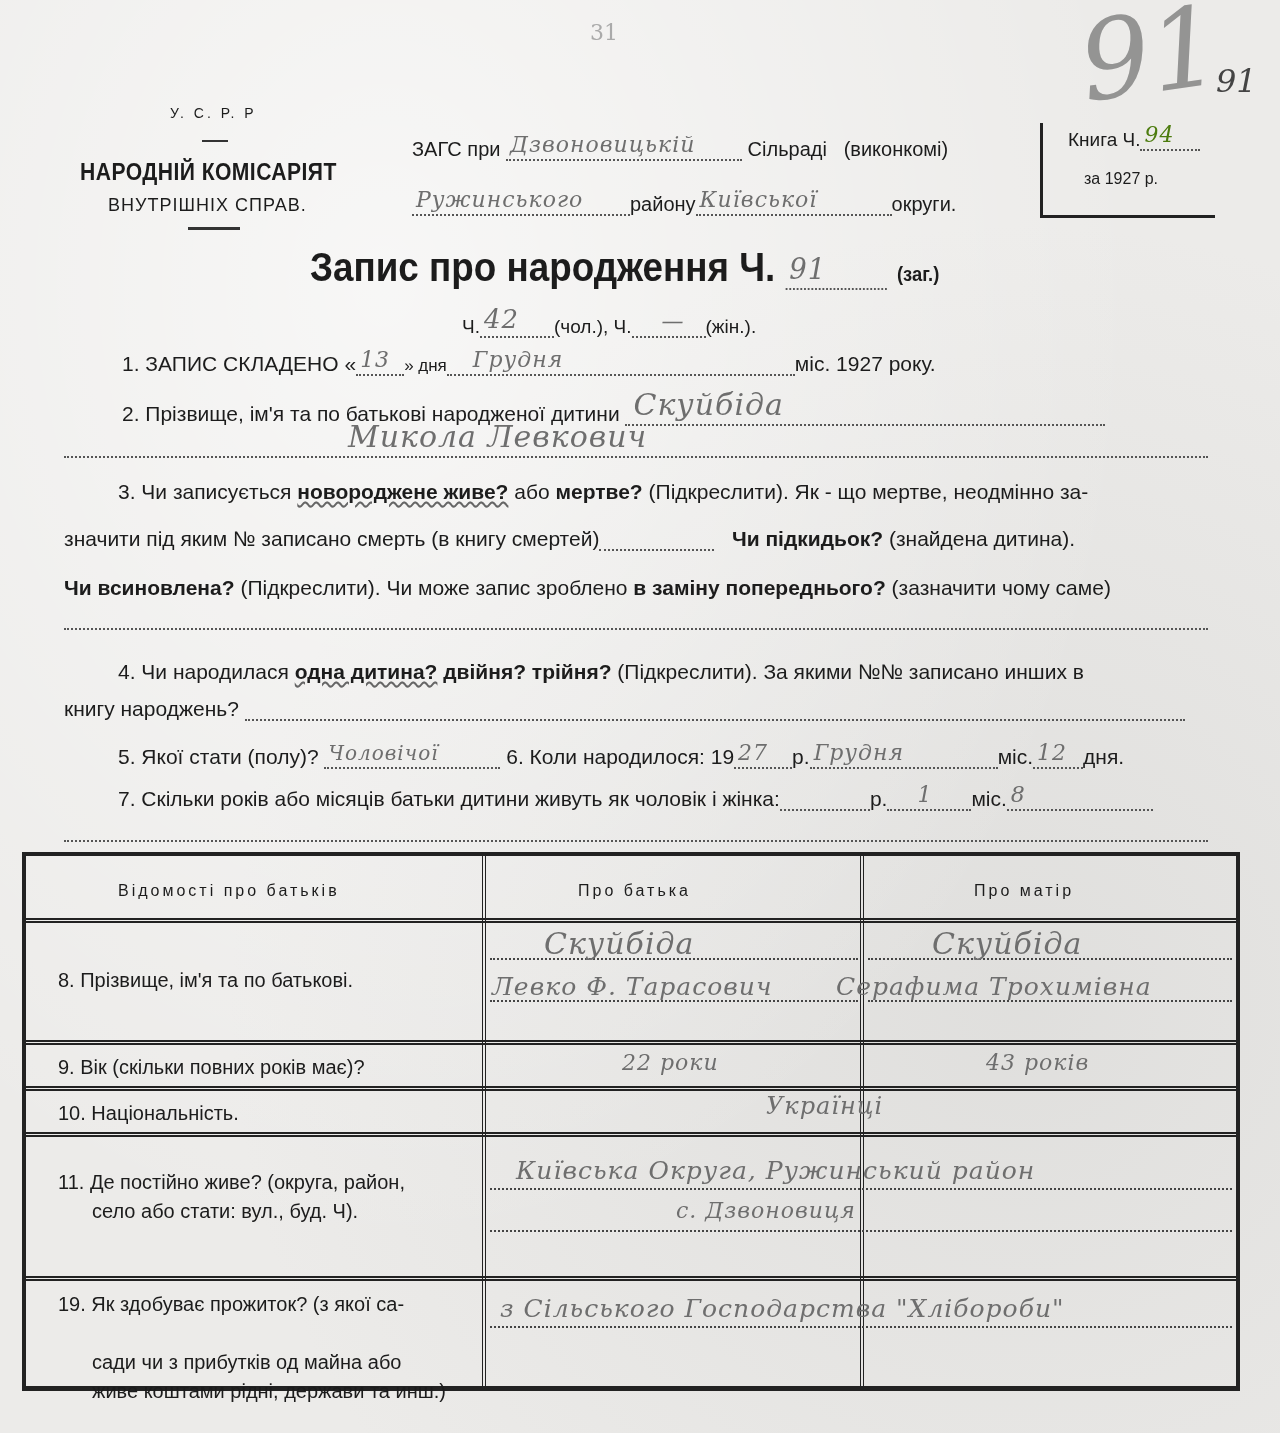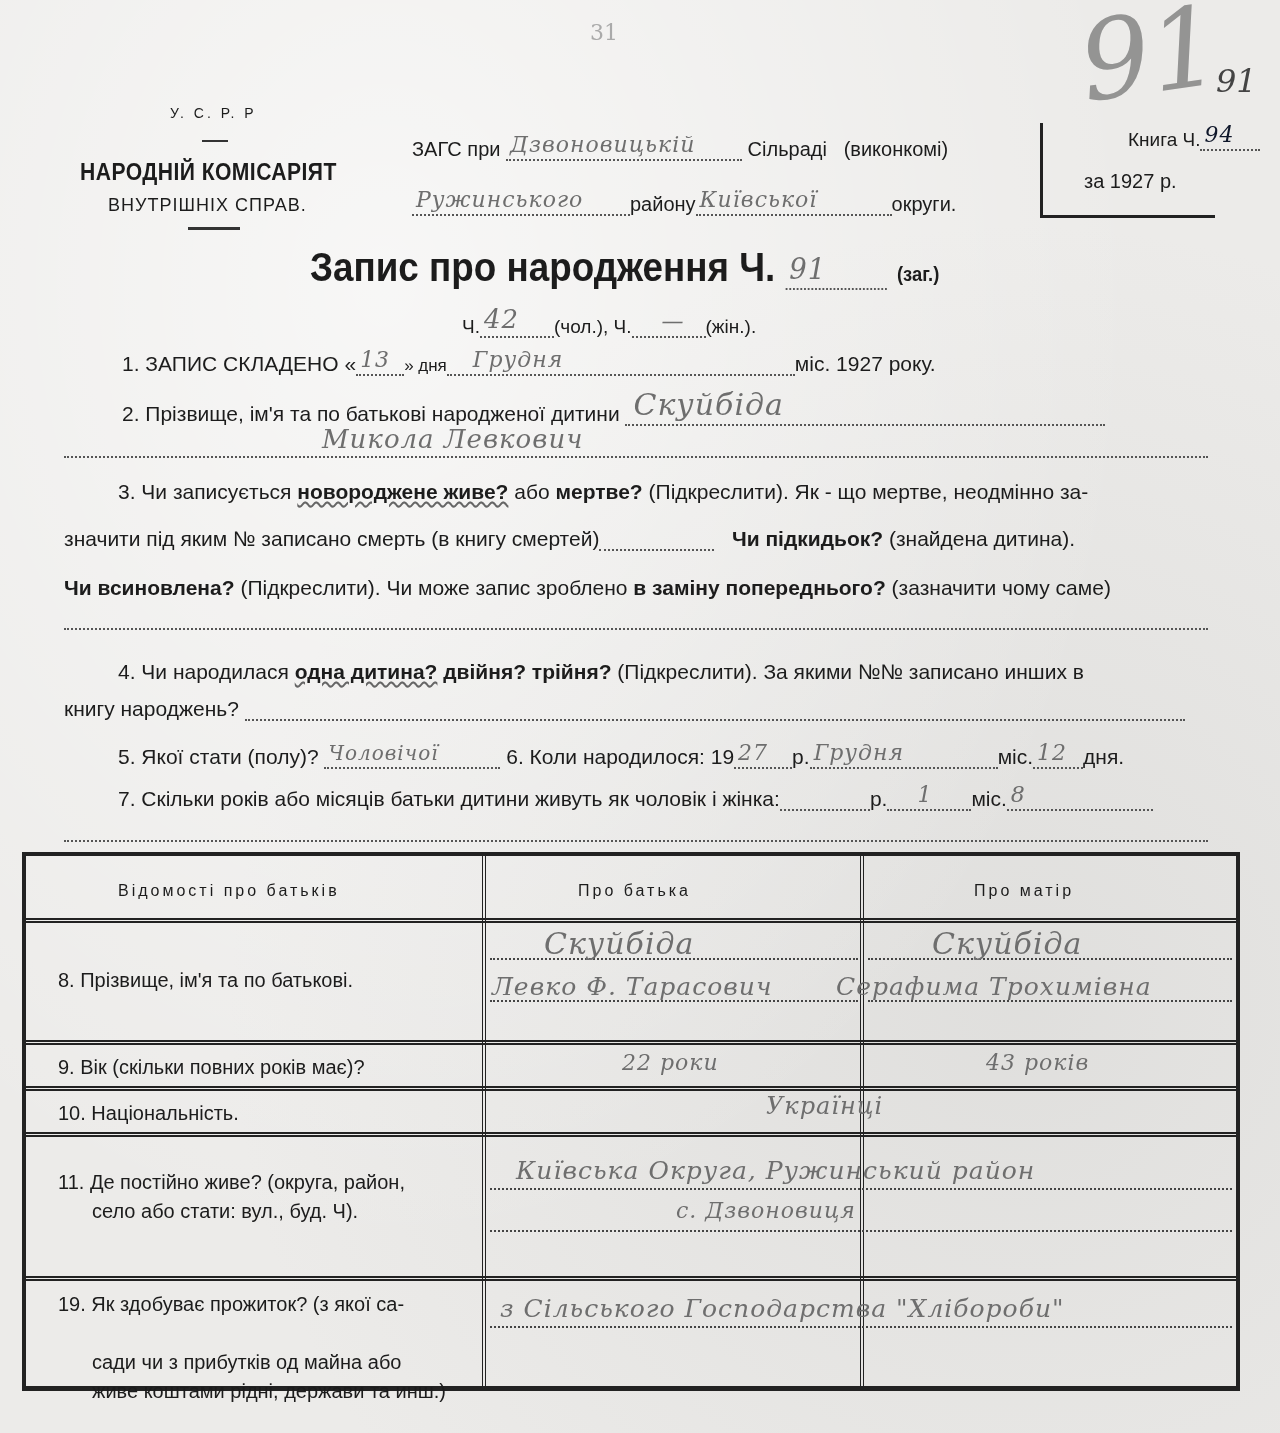--- a/index.html
+++ b/index.html
@@ -32,22 +32,22 @@
   #hdr-dash2 { left:188px; top:227px; width:52px; border-top:3px solid #333; }
 
   
   #zags-line1 { left:412px; top:135px; }
   #zags-line2 { left:412px; top:190px; }
   .fill { display:inline-block; vertical-align:bottom; position:relative; }
   .fill .hw { position:absolute; left:4px; bottom:2px; font-size:22px; }
 
   
   #book-box { left:1040px; top:123px; width:172px; height:92px; border-left:3px solid #222; border-bottom:3px solid #222; }
-  #book-label { left:1128px; top:127px; font-size:19px; }
-  #book-year { left:1084px; top:170px; font-size:20px; }
+  #book-label { left:1068px; top:127px; font-size:19px; }
+  #book-year { left:1084px; top:170px; font-size:16px; }
   #stamp-big { left:1080px; top:-10px; font-size:110px; color:#777; font-family:"DejaVu Serif", serif; font-style:italic; opacity:0.75; transform:rotate(-8deg); }
   #stamp-small { left:1216px; top:62px; font-size:32px; color:#444; font-family:"DejaVu Serif", serif; font-style:italic; }
   #stamp-faint { left:590px; top:20px; font-size:22px; color:#aaa; font-family:"DejaVu Serif", serif; }
 
   
   #title { left:310px; top:245px; font-size:40px; font-weight:bold; transform:scaleX(0.92); transform-origin:left; white-space:nowrap; }
   #title-num-fill { width:110px; height:40px; }
   #title-suffix { font-size:20px; font-weight:bold; }
   #subcount { left:462px; top:312px; font-size:19px; }
 
@@ -78,21 +78,21 @@
   <span class="fill dots" style="width:236px;height:24px;"><span class="hw hand pencil">Дзвоновицькій</span></span>
   <span>Сільраді</span>
   &nbsp;&nbsp;<span>(виконкомі)</span>
 </div>
 <div class="abs form-text" id="zags-line2" style="font-size:20px;">
   <span class="fill dots" style="width:218px;height:24px;"><span class="hw hand pencil">Ружинського</span></span><span>району</span><span class="fill dots" style="width:196px;height:24px;"><span class="hw hand pencil">Київської</span></span><span>округи.</span>
 </div>
 
 <div class="abs" id="book-box"></div>
 <div class="abs form-text" id="book-label" style="font-size:19px;">
-  <span>Книга Ч.</span><span class="fill dots" style="width:60px;height:22px;"><span class="hw hand" style="color:#0f172a;">94</span></span>
+  <span>Книга Ч.</span><span class="fill dots" style="width:60px;height:22px;"><span class="hw hand" style="color:#4d7c0f;">94</span></span>
 </div>
 <div class="abs" id="book-year">за 1927 р.</div>
 
 <div class="abs narrow" id="title">
   <span>Запис про народження Ч.</span>
   <span class="fill dots" id="title-num-fill"><span class="hw hand pencil" style="font-size:30px;font-weight:normal;">91</span></span>
   <span id="title-suffix">(заг.)</span>
 </div>
 <div class="abs form-text" id="subcount" style="font-size:19px;">
   <span>Ч.</span><span class="fill dots" style="width:74px;height:24px;"><span class="hw hand pencil" style="font-size:26px;">42</span></span><span>(чол.),</span>
@@ -101,21 +101,21 @@
 
 <div class="abs form-text narrow" style="left:122px;top:352px;">
   <span>1. ЗАПИС СКЛАДЕНО «</span><span class="fill dots" style="width:48px;height:22px;"><span class="hw hand pencil">13</span></span><span style="font-size:17px;">» дня</span><span class="fill dots" style="width:348px;height:22px;"><span class="hw hand pencil" style="left:26px;">Грудня</span></span><span>міс. 1927 року.</span>
 </div>
 
 <div class="abs form-text" style="left:122px;top:400px;">
   <span>2. Прізвище, ім'я та по батькові народженої дитини</span>
   <span class="fill dots" style="width:480px;height:24px;"><span class="hw hand pencil" style="font-size:30px;left:8px;">Скуйбіда</span></span>
 </div>
 <div class="abs dots" style="left:64px;top:434px;width:1144px;height:22px;">
-  <span class="abs hand pencil" style="left:258px;bottom:2px;font-size:26px;">Микола Левкович</span>
+  <span class="abs hand pencil" style="left:284px;bottom:2px;font-size:30px;">Микола Левкович</span>
 </div>
 
 <div class="abs form-text" style="left:118px;top:480px;">
   <span>3. Чи записується</span>
   <span class="bold ul">новороджене живе?</span>
   <span>або</span>
   <span class="bold">мертве?</span>
   <span>(Підкреслити). Як - що мертве, неодмінно за-</span>
 </div>
 <div class="abs form-text" style="left:64px;top:527px;">

